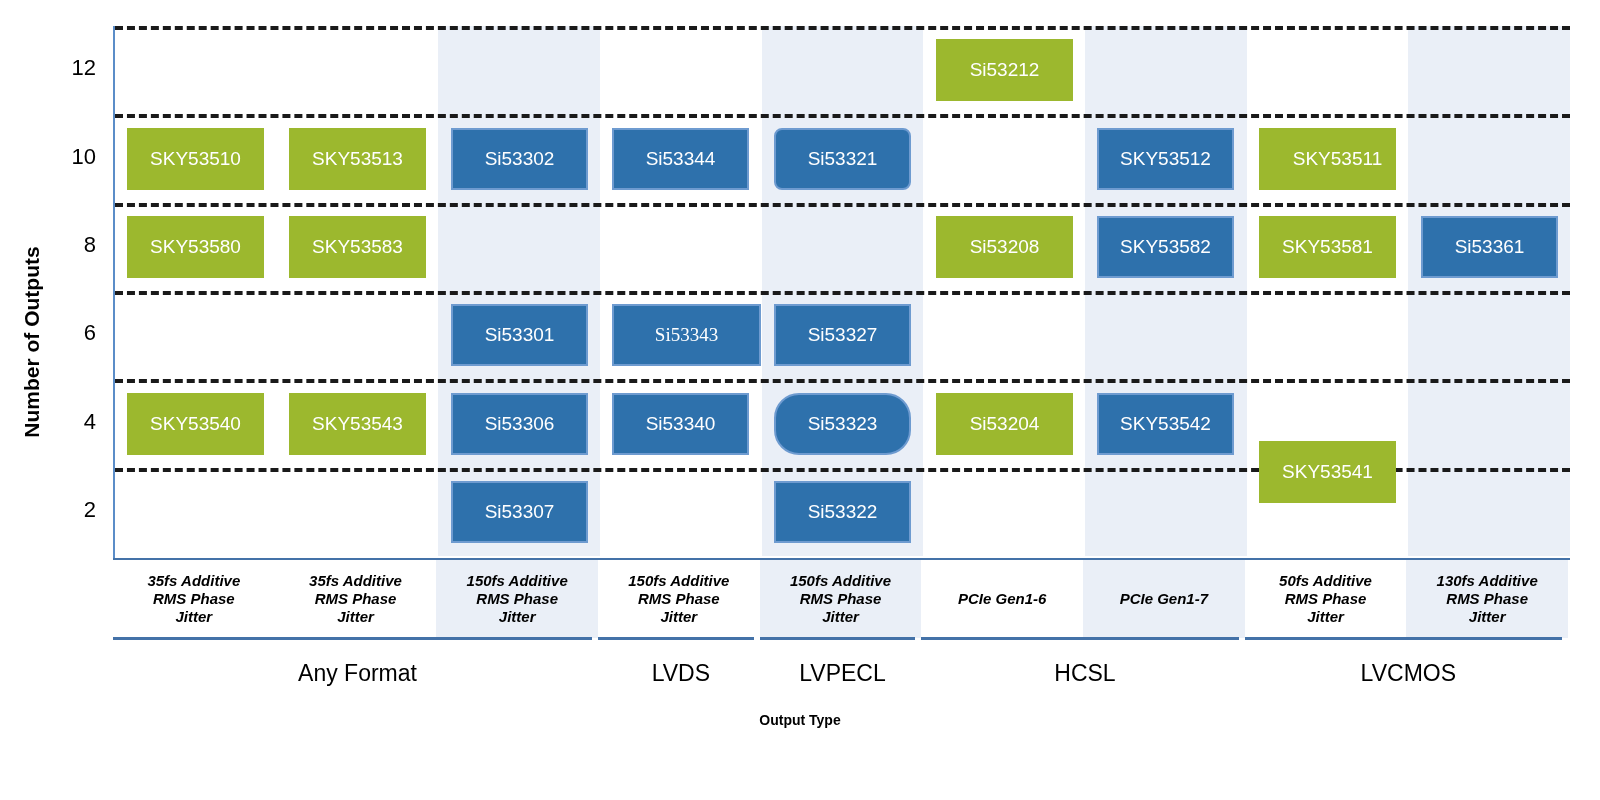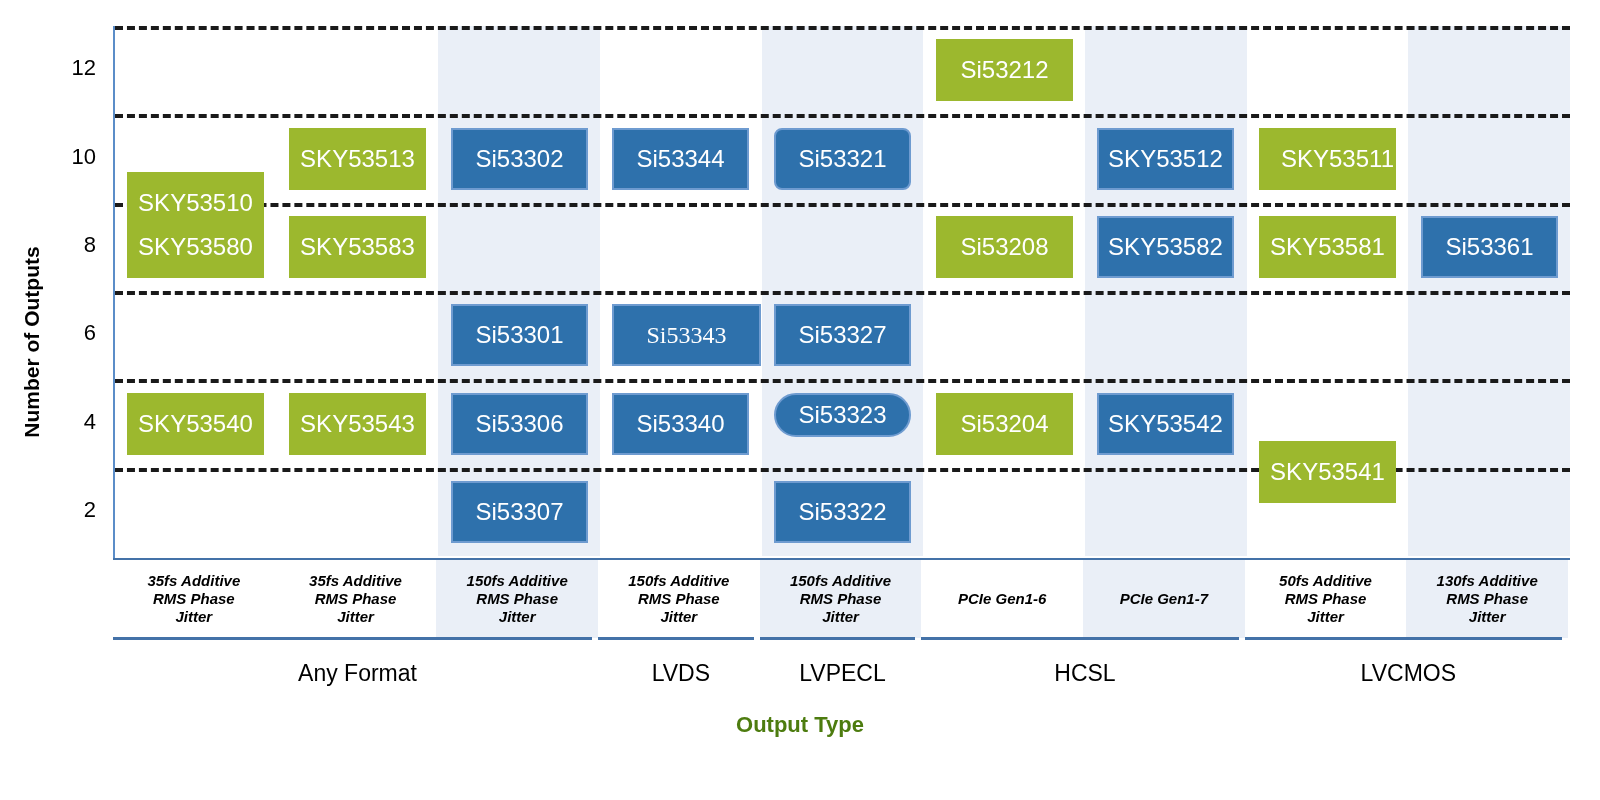--- a/index.html
+++ b/index.html
@@ -57,21 +57,21 @@
   
   .gridline{
     position:absolute;left:0;width:1455px;height:0;
     border-top:4px dashed #1a1a1a;
   }
 
   
   .chip{
     position:absolute;
     display:flex;align-items:center;justify-content:center;
-    font-size:24px;color:#ffffff;
+    font-size:19px;color:#ffffff;
     box-sizing:border-box;
     white-space:nowrap;
   }
   .chip.green{background:#9CB82E;border:1px solid #9CB82E;}
   .chip.blue{background:#2E71AC;border:2px solid #6E9BD0;}
 
   
   .specrow{
     position:absolute;
     left:113px;top:560px;
@@ -96,21 +96,21 @@
     top:655px;height:36px;
     display:flex;align-items:center;justify-content:center;
     font-size:23px;color:#000;
   }
 
   
   .xtitle{
     position:absolute;
     left:0;top:712px;width:1600px;
     text-align:center;
-    font-size:22px;font-weight:bold;color:#4d7c0f;
+    font-size:14px;font-weight:bold;color:#000000;
   }
 </style>
 </head>
 <body>
 
 <div class="root">
 
   <div class="ytitle">Number of Outputs</div>
 
   <div class="yticks" id="yticks">
@@ -129,36 +129,36 @@
       <div class="colstripe" style="left: 323.333px; width: 161.667px;"></div>
       <div class="colstripe" style="left: 646.667px; width: 161.667px;"></div>
       <div class="colstripe" style="left: 970px; width: 161.667px;"></div>
       <div class="colstripe" style="left: 1293.33px; width: 161.667px;"></div>
       <div class="gridline" style="top: 0px;"></div>
       <div class="gridline" style="top: 88.3333px;"></div>
       <div class="gridline" style="top: 176.667px;"></div>
       <div class="gridline" style="top: 265px;"></div>
       <div class="gridline" style="top: 353.333px;"></div>
       <div class="gridline" style="top: 441.667px;"></div>
-      <div class="chip green" style="left: 12px; top: 102px; width: 137px; height: 62px; margin-top: 44px;">SKY53510</div>
+      <div class="chip green" style="left: 12px; top: 102px; width: 137px; height: 62px;">SKY53510</div>
       <div class="chip green" style="left: 12px; top: 190px; width: 137px; height: 62px;">SKY53580</div>
       <div class="chip green" style="left: 12px; top: 367px; width: 137px; height: 62px;">SKY53540</div>
       <div class="chip green" style="left: 174px; top: 102px; width: 137px; height: 62px;">SKY53513</div>
       <div class="chip green" style="left: 174px; top: 190px; width: 137px; height: 62px;">SKY53583</div>
       <div class="chip green" style="left: 174px; top: 367px; width: 137px; height: 62px;">SKY53543</div>
       <div class="chip blue" style="left: 336px; top: 102px; width: 137px; height: 62px;">Si53302</div>
       <div class="chip blue" style="left: 336px; top: 278px; width: 137px; height: 62px;">Si53301</div>
       <div class="chip blue" style="left: 336px; top: 367px; width: 137px; height: 62px;">Si53306</div>
       <div class="chip blue" style="left: 336px; top: 455px; width: 137px; height: 62px;">Si53307</div>
       <div class="chip blue" style="left: 497px; top: 102px; width: 137px; height: 62px;">Si53344</div>
       <div class="chip blue" style="left: 497px; top: 278px; width: 149px; height: 62px; font-family: Liberation Serif, serif;">Si53343</div>
       <div class="chip blue" style="left: 497px; top: 367px; width: 137px; height: 62px;">Si53340</div>
       <div class="chip blue" style="left: 659px; top: 102px; width: 137px; height: 62px; border-radius: 8px;">Si53321</div>
       <div class="chip blue" style="left: 659px; top: 278px; width: 137px; height: 62px;">Si53327</div>
-      <div class="chip blue" style="left: 659px; top: 367px; width: 137px; height: 44px; border-radius: 25px;">Si53323</div>
+      <div class="chip blue" style="left: 659px; top: 367px; width: 137px; height: 62px; border-radius: 25px;">Si53323</div>
       <div class="chip blue" style="left: 659px; top: 455px; width: 137px; height: 62px;">Si53322</div>
       <div class="chip green" style="left: 821px; top: 13px; width: 137px; height: 62px;">Si53212</div>
       <div class="chip green" style="left: 821px; top: 190px; width: 137px; height: 62px;">Si53208</div>
       <div class="chip green" style="left: 821px; top: 367px; width: 137px; height: 62px;">Si53204</div>
       <div class="chip blue" style="left: 982px; top: 102px; width: 137px; height: 62px;">SKY53512</div>
       <div class="chip blue" style="left: 982px; top: 190px; width: 137px; height: 62px;">SKY53582</div>
       <div class="chip blue" style="left: 982px; top: 367px; width: 137px; height: 62px;">SKY53542</div>
       <div class="chip green" style="left: 1144px; top: 102px; width: 137px; height: 62px; padding-left: 20px;">SKY53511</div>
       <div class="chip green" style="left: 1144px; top: 190px; width: 137px; height: 62px;">SKY53581</div>
       <div class="chip green" style="left: 1144px; top: 367px; width: 137px; height: 62px; margin-top: 48px;">SKY53541</div>

